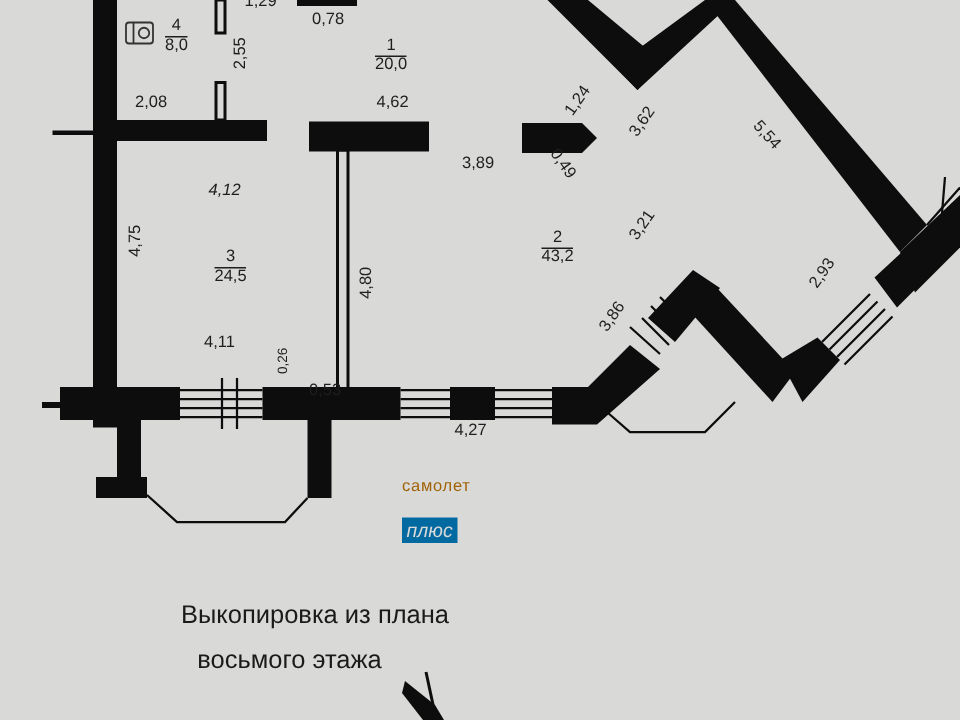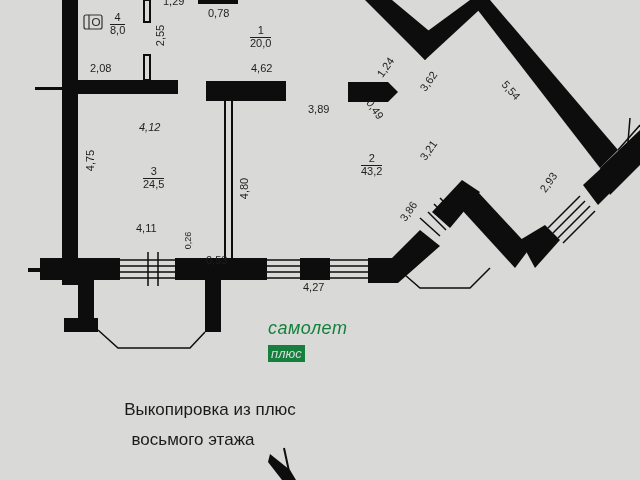--- a/index.html
+++ b/index.html
@@ -16,25 +16,25 @@
     font-family: "Liberation Sans", sans-serif;
   }
   .room {
     position: absolute; text-align: center; color: #1e1e1e;
     font-size: 11px; line-height: 1.05;
   }
   .room .num { display: block; border-bottom: 1px solid #1e1e1e; padding: 0 2px; }
   .room .area { display: block; }
   .wm1 {
     position: absolute; left: 268px; top: 318px;
-    font-size: 18px; color: #15803d; letter-spacing: 0.5px; font-style: italic;
+    font-size: 11px; color: #a16207; letter-spacing: 0.5px;
   }
   .wm2 {
     position: absolute; left: 268px; top: 345px; padding: 0 3px;
-    font-size: 13px; font-style: italic; color: #d9dad8; background: #15803d;
+    font-size: 13px; font-style: italic; color: #d9dad8; background: #0369a1;
     line-height: 17px;
   }
   .caption {
     position: absolute; left: 0; width: 420px; text-align: center;
     font-size: 17px; color: #1a1a1a;
   }
 </style>
 </head>
 <body>
 
@@ -138,14 +138,14 @@
 <span class="lbl" style="left:538px;top:177px;transform:rotate(-55deg);">2,93</span>
 <span class="lbl" style="left:398px;top:206px;transform:rotate(-55deg);">3,86</span>
 <span class="lbl" style="left:136px;top:223px;">4,11</span>
 <span class="lbl" style="left:180px;top:236px;font-size:9px;transform:rotate(-90deg);">0,26</span>
 <span class="lbl" style="left:206px;top:235px;font-size:11px;margin-top:20px;">0,53</span>
 <span class="lbl" style="left:303px;top:238px;margin-top:44px;">4,27</span>
 
 <div class="wm1">самолет</div>
 <div class="wm2">плюс</div>
 
-<div class="caption" style="top:400px;">Выкопировка из плюс</div>
+<div class="caption" style="top:400px;">Выкопировка из плана</div>
 <div class="caption" style="top:430px;left:-17px;">восьмого этажа</div>
 
 </body></html>

